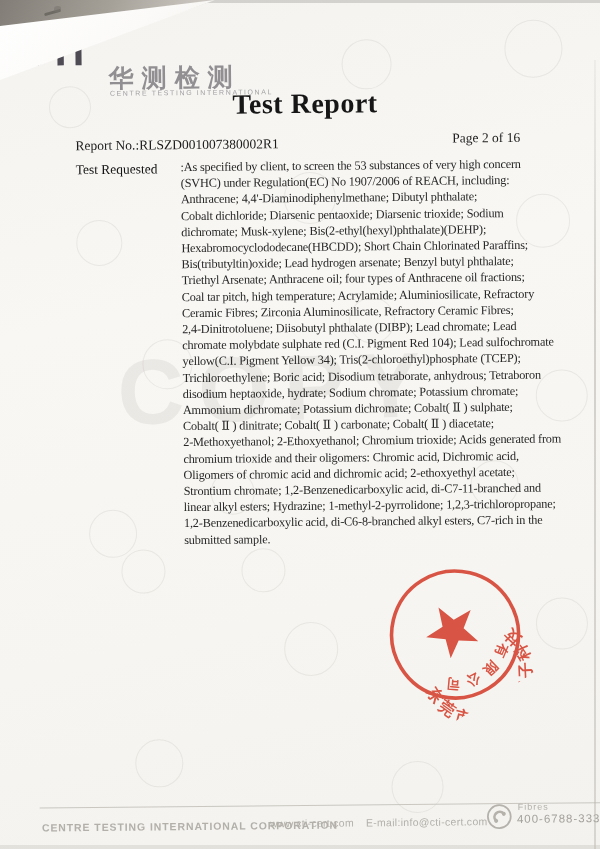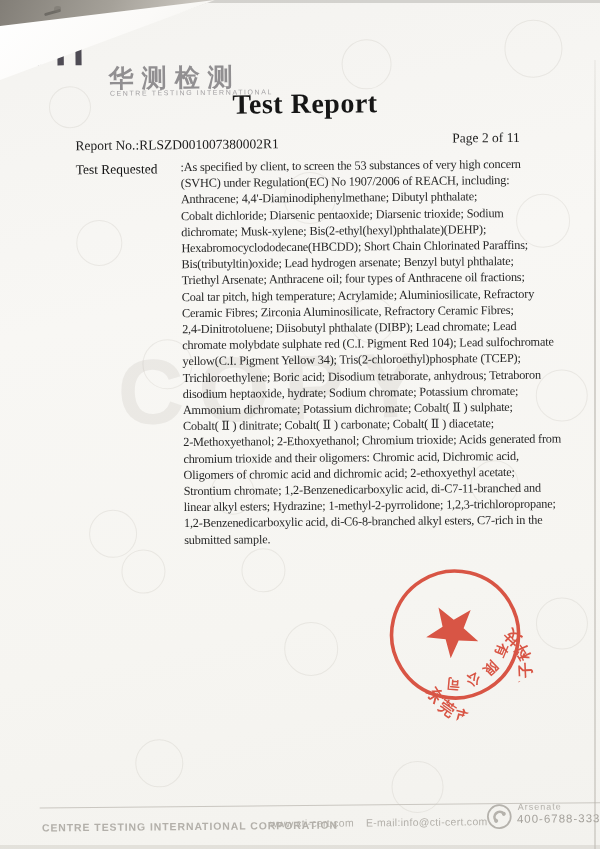--- a/index.html
+++ b/index.html
@@ -132,21 +132,21 @@
     <div class="logo-block">
       <div class="logo-text"><span>CT</span><span>i</span>
         <span class="logo-dot"></span>
       </div>
       <div class="logo-cn">华测检测</div>
       <div class="logo-sub">CENTRE TESTING INTERNATIONAL</div>
     </div>
 
     <div class="report-title">Test Report</div>
     <div class="report-no">Report No.:RLSZD001007380002R1</div>
-    <div class="page-no">Page 2 of 11</div>
+    <div class="page-no">Page 2 of 16</div>
 
     <div class="test-label">Test Requested</div>
     <div class="para">
         <div class="line">:As specified by client, to screen the 53 substances of very high concern</div>
         <div class="line">(SVHC) under Regulation(EC) No 1907/2006 of REACH, including:</div>
         <div class="line">Anthracene; 4,4'-Diaminodiphenylmethane; Dibutyl phthalate;</div>
         <div class="line">Cobalt dichloride; Diarsenic pentaoxide; Diarsenic trioxide; Sodium</div>
         <div class="line">dichromate; Musk-xylene; Bis(2-ethyl(hexyl)phthalate)(DEHP);</div>
         <div class="line">Hexabromocyclododecane(HBCDD); Short Chain Chlorinated Paraffins;</div>
         <div class="line">Bis(tributyltin)oxide; Lead hydrogen arsenate; Benzyl butyl phthalate;</div>
@@ -189,21 +189,21 @@
     <div class="phone-wrap">
       <svg viewBox="0 0 26 26" width="27" height="27">
         <circle cx="13" cy="13" r="11" fill="none" stroke="#b5b2ac" stroke-width="1.7"></circle>
         <g transform="rotate(-42 13 13)">
           <path d="M8 13.5 a5 5 0 0 1 10 0" fill="none" stroke="#b5b2ac" stroke-width="2.6" stroke-linecap="round"></path>
           <circle cx="8" cy="14" r="1.9" fill="#b5b2ac"></circle>
           <circle cx="18" cy="14" r="1.9" fill="#b5b2ac"></circle>
         </g>
       </svg>
     </div>
-    <div class="hotline-label">Arsenate</div>
+    <div class="hotline-label">Fibres</div>
     <div class="hotline-number">400-6788-333</div>
 
   </div>
 
   <div class="top-strip"></div>
   <div class="corner-shadow"></div>
   <div class="corner-fold"></div>
   <div class="staple"></div>
   <div class="staple-smudge"></div>
   <div class="edge-right"></div>

